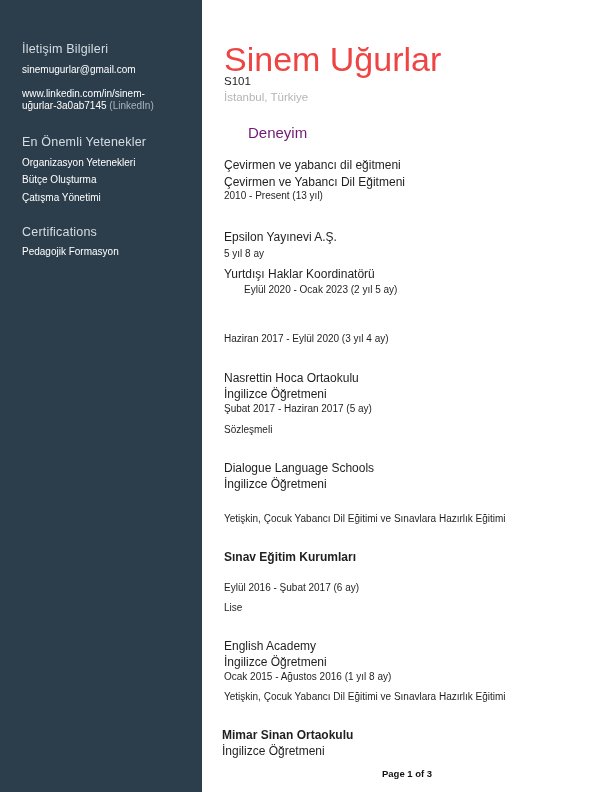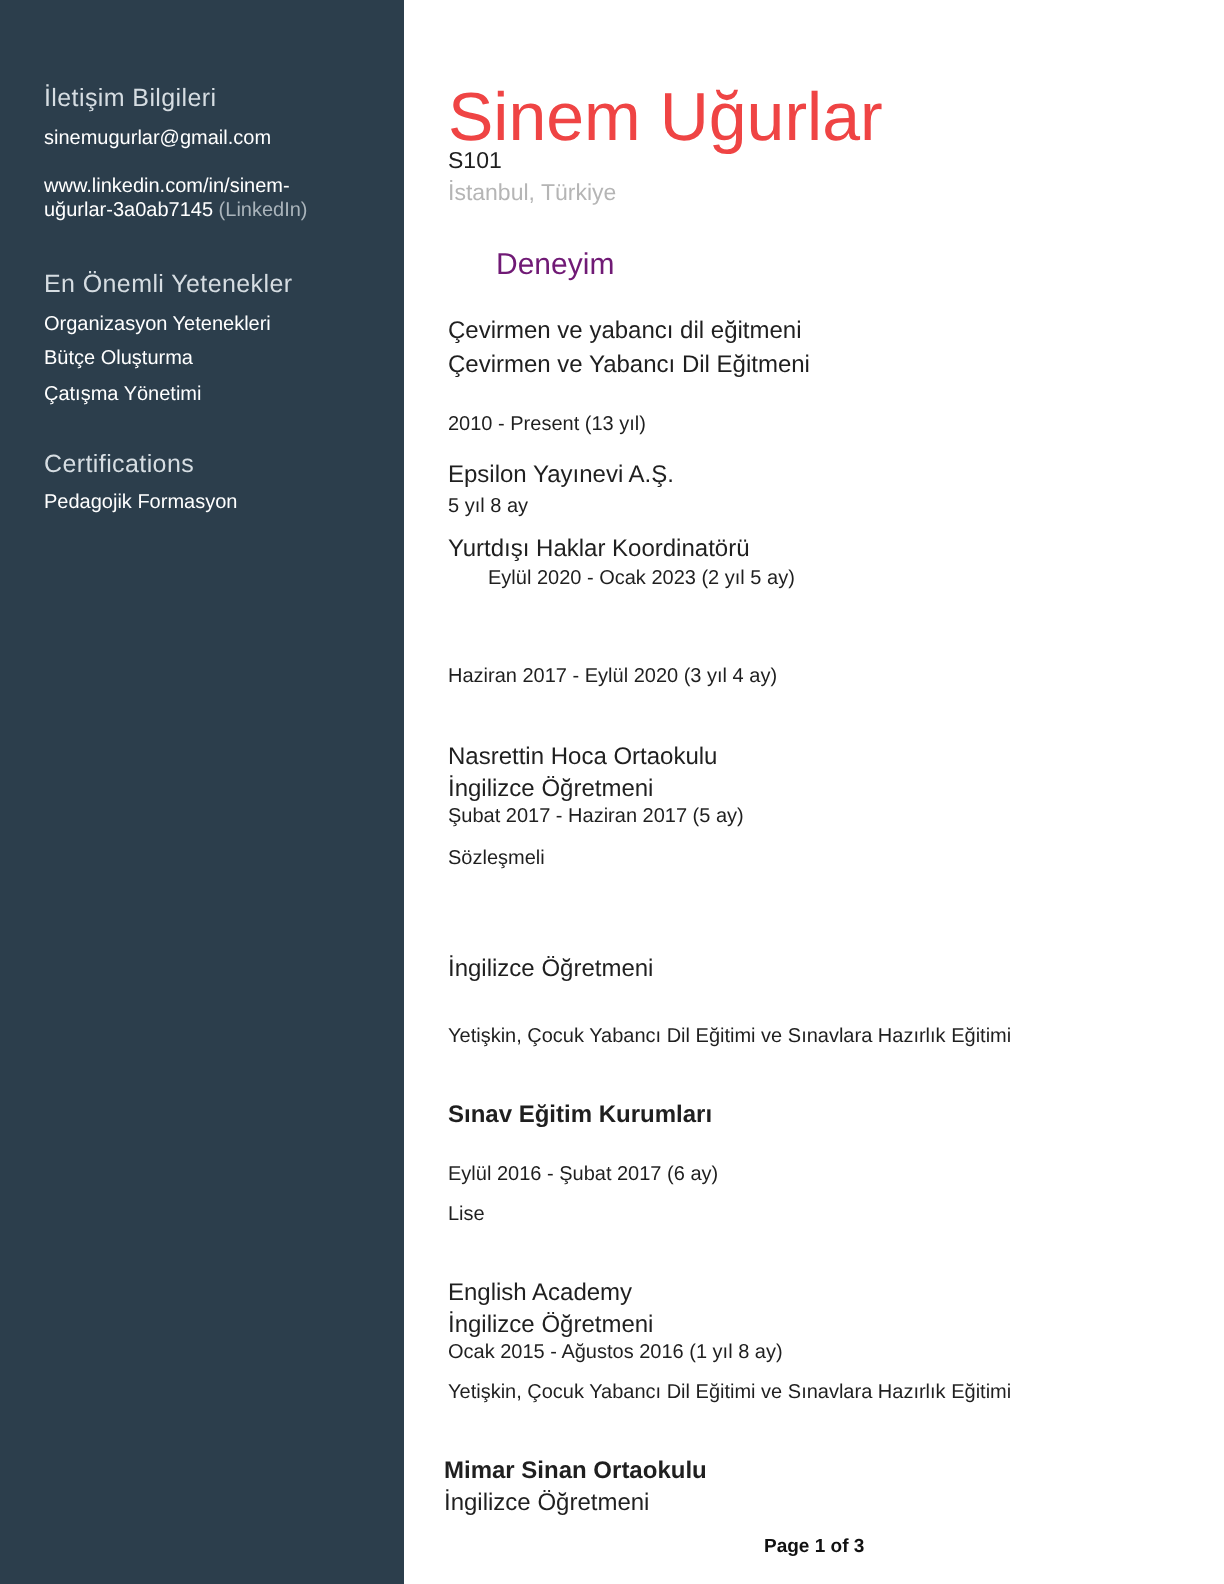--- a/index.html
+++ b/index.html
@@ -58,33 +58,34 @@
 
 <div class="main">
   <div class="abs name">Sinem Uğurlar</div>
   <div class="abs headline">S101</div>
   <div class="abs location">İstanbul, Türkiye</div>
 
   <div class="abs section">Deneyim</div>
 
   <div class="abs company" style="left:22px; top:158px;">Çevirmen ve yabancı dil eğitmeni</div>
   <div class="abs role" style="left:22px; top:175px;">Çevirmen ve Yabancı Dil Eğitmeni</div>
-  <div class="abs dates" style="left:22px; top:207px;">2010 - Present (13 yıl)</div>
+  <div class="abs dates" style="left:22px; top:190px;">2010 - Present (13 yıl)</div>
 
   <div class="abs company" style="left:22px; top:230px;">Epsilon Yayınevi A.Ş.</div>
   <div class="abs dates" style="left:22px; top:248px;">5 yıl 8 ay</div>
   <div class="abs role" style="left:22px; top:267px;">Yurtdışı Haklar Koordinatörü</div>
   <div class="abs dates" style="left:22px; top:284px;padding-left:20px;">Eylül 2020 - Ocak 2023 (2 yıl 5 ay)</div>
   <div class="abs dates" style="left:22px; top:333px;">Haziran 2017 - Eylül 2020 (3 yıl 4 ay)</div>
 
   <div class="abs company" style="left:22px; top:371px;">Nasrettin Hoca Ortaokulu</div>
   <div class="abs role" style="left:22px; top:387px;">İngilizce Öğretmeni</div>
   <div class="abs dates" style="left:22px; top:403px;">Şubat 2017 - Haziran 2017 (5 ay)</div>
   <div class="abs desc" style="left:22px; top:424px;">Sözleşmeli</div>
 
+  <div class="abs company" style="left:22px; top:461px;">Dialogue Language Schools</div>
   <div class="abs role" style="left:22px; top:477px;">İngilizce Öğretmeni</div>
   <div class="abs desc" style="left:22px; top:513px;">Yetişkin, Çocuk Yabancı Dil Eğitimi ve Sınavlara Hazırlık Eğitimi</div>
 
   <div class="abs company" style="left:22px; top:550px;font-weight:bold;">Sınav Eğitim Kurumları</div>
   <div class="abs dates" style="left:22px; top:582px;">Eylül 2016 - Şubat 2017 (6 ay)</div>
   <div class="abs desc" style="left:22px; top:602px;">Lise</div>
 
   <div class="abs company" style="left:22px; top:639px;">English Academy</div>
   <div class="abs role" style="left:22px; top:655px;">İngilizce Öğretmeni</div>
   <div class="abs dates" style="left:22px; top:671px;">Ocak 2015 - Ağustos 2016 (1 yıl 8 ay)</div>

